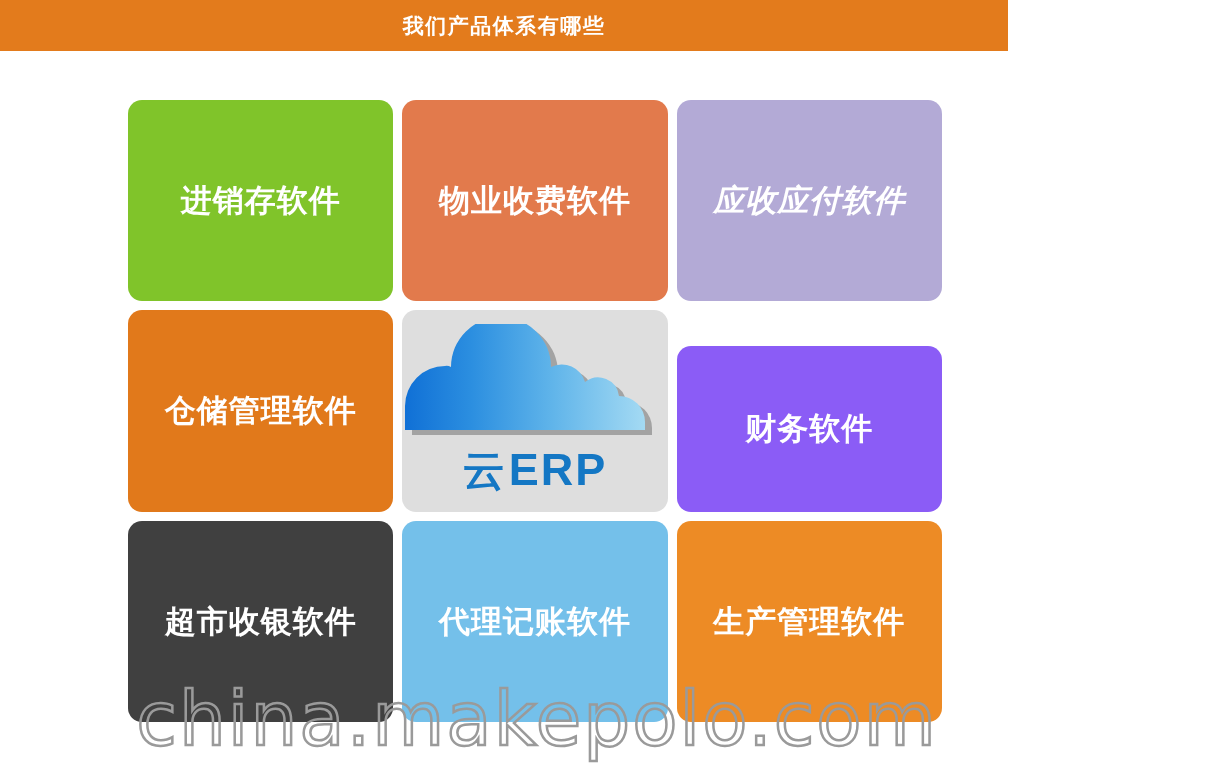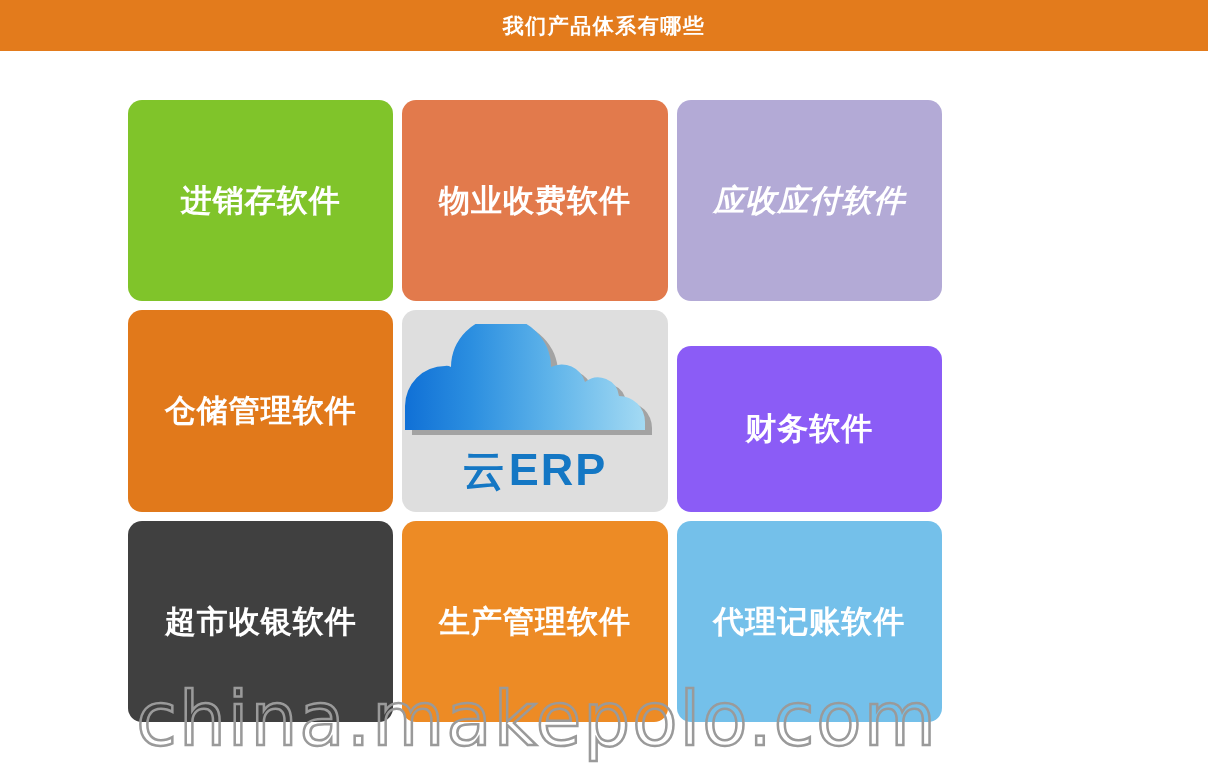--- a/index.html
+++ b/index.html
@@ -13,21 +13,21 @@
     overflow: hidden;
     font-family: "Liberation Sans", "DejaVu Sans", sans-serif;
     position: relative;
   }
 
   
   .header-bar {
     position: absolute;
     left: 0;
     top: 0;
-    width: 1208px;
+    width: 1008px;
     height: 51px;
     background: #E37B1C;
     display: flex;
     align-items: center;
     justify-content: center;
     box-sizing: border-box;
   }
   .header-title {
     color: #ffffff;
     font-size: 21px;
@@ -189,23 +189,23 @@
   </div>
 
   <div class="card" id="c5" style="background: #8b5cf6; margin-top: 36px;">
     <span class="card-label">财务软件</span>
   </div>
 
   <div class="card" id="c6" style="background: #404040;">
     <span class="card-label">超市收银软件</span>
   </div>
 
+  <div class="card" id="c8" style="background: rgb(116, 192, 234);">
+    <span class="card-label">代理记账软件</span>
+  </div>
+
   <div class="card" id="c7" style="background: rgb(237, 139, 37);">
     <span class="card-label">生产管理软件</span>
   </div>
 
-  <div class="card" id="c8" style="background: rgb(116, 192, 234);">
-    <span class="card-label">代理记账软件</span>
-  </div>
-
 </div>
 
 <div class="watermark" style="-webkit-text-stroke: 2.5px rgb(154, 154, 154);">china.makepolo.com</div>
 
 </body></html>

